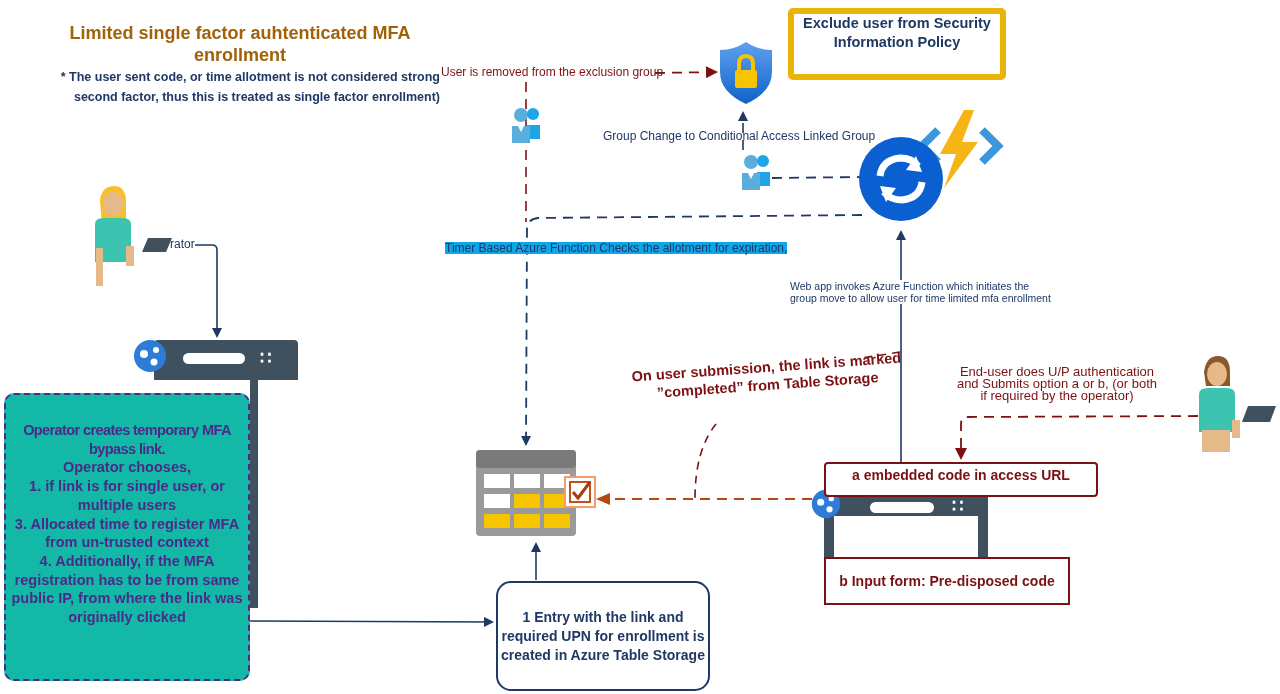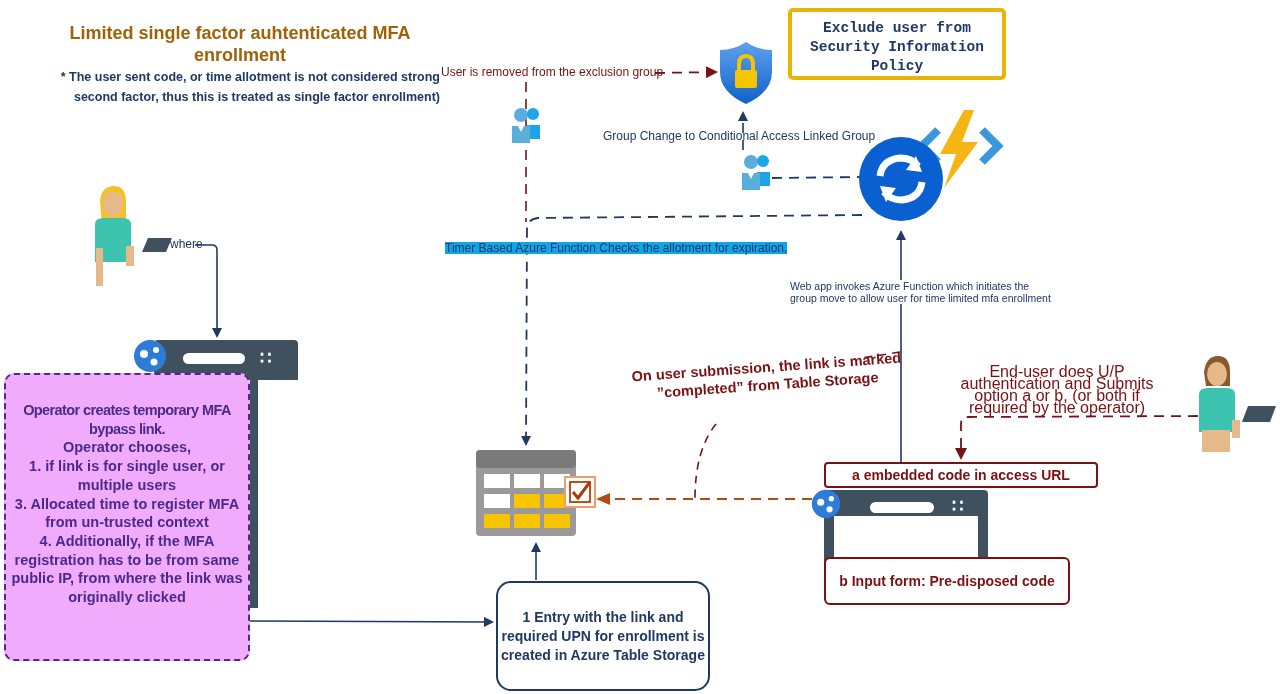--- a/index.html
+++ b/index.html
@@ -3,27 +3,27 @@
 <meta charset="utf-8">
 <style>
   html, body { margin:0; padding:0; background:#ffffff; }
   body { width:1280px; height:694px; position:relative; overflow:hidden; font-family:"Liberation Sans", sans-serif; }
   .abs { position:absolute; }
   .navy { color:#1f3864; }
   .maroon { color:#7b1113; }
   #lines { position:absolute; left:0; top:0; width:1280px; height:694px; }
   .title { left:40px; top:22px; width:400px; text-align:center; font-weight:bold; font-size:18px; line-height:22px; color:#a16207; }
   .subtitle { left:40px; top:67px; width:400px; text-align:right; font-weight:bold; font-size:12.5px; line-height:20px; color:#1f3864; }
-  .box-policy { left:788px; top:8px; width:218px; height:72px; border:4px solid #eab308; border-radius:5px; box-sizing:border-box; display:flex; align-items:flex-end; justify-content:center; text-align:center; font-weight:bold; font-size:14.5px; line-height:19px; color:#1f3864;font-family:Liberation Mono, monospace; }
+  .box-policy { left:788px; top:8px; width:218px; height:72px; border:6px solid #eab308; border-radius:5px; box-sizing:border-box; display:flex; align-items:flex-start; justify-content:center; text-align:center; font-weight:bold; font-size:14.5px; line-height:19px; color:#1f3864; }
   .lbl { font-size:12px; line-height:12px; white-space:nowrap; }
-  .box-operator { left:4px; top:373px; width:246px; height:288px; border:2px dashed #4b2a8a; border-radius:10px; box-sizing:border-box; text-align:center; font-weight:bold; font-size:14.5px; line-height:18.7px; color:#4b2a8a; padding-top:26px; background:#f0abfc; }
+  .box-operator { left:4px; top:393px; width:246px; height:288px; border:2px dashed #4b2a8a; border-radius:10px; box-sizing:border-box; text-align:center; font-weight:bold; font-size:14.5px; line-height:18.7px; color:#4b2a8a; padding-top:26px; background:#14b8a6; }
   .box-operator .hdr { font-weight:900; letter-spacing:-0.6px; }
   .box-entry { left:496px; top:581px; width:214px; height:110px; border:2px solid #1f3864; border-radius:15px; box-sizing:border-box; display:flex; align-items:center; justify-content:center; text-align:center; font-weight:bold; font-size:14px; line-height:19px; color:#1f3864; background:#fff; }
-  .box-a { left:824px; top:462px; width:274px; height:26px; border:2px solid #7b1113; border-radius:4px; box-sizing:border-box; text-align:center; font-weight:bold; font-size:14px; line-height:22px; color:#7b1113; background:#fff; }
-  .box-b { left:824px; top:557px; width:246px; height:48px; border:2px solid #7b1113; border-radius:6px; box-sizing:border-box; display:flex; align-items:center; justify-content:center; text-align:center; font-weight:bold; font-size:14px; line-height:18px; color:#7b1113; background:#fff; }
+  .box-a { left:824px; top:462px; width:274px; height:35px; border:2px solid #7b1113; border-radius:4px; box-sizing:border-box; text-align:center; font-weight:bold; font-size:14px; line-height:22px; color:#7b1113; background:#fff; }
+  .box-b { left:824px; top:557px; width:246px; height:48px; border:2px solid #7b1113; border-radius:0; box-sizing:border-box; display:flex; align-items:center; justify-content:center; text-align:center; font-weight:bold; font-size:14px; line-height:18px; color:#7b1113; background:#fff; }
   .rot { left:632px; top:358px; width:270px; text-align:center; font-weight:bold; font-size:14.5px; line-height:18px; color:#7b1113; transform:rotate(-4deg); }
 </style>
 </head>
 <body>
 
 <svg id="lines" xmlns="http://www.w3.org/2000/svg">
   <defs>
     <marker id="arNavy" markerWidth="10" markerHeight="10" refX="8" refY="5" orient="auto" markerUnits="userSpaceOnUse">
       <path d="M0,0 L10,5 L0,10 z" fill="#1f3864"></path>
     </marker>
@@ -64,23 +64,23 @@
 <div class="abs subtitle">* The user sent code, or time allotment is not considered strong second factor, thus this is treated as single factor enrollment)</div>
 
 <div class="abs box-policy">
   <span>Exclude user from Security Information Policy</span>
 </div>
 
 <div class="abs lbl maroon" style="left:441px;top:66px;">User is removed from the exclusion group</div>
 <div class="abs lbl navy" style="left:603px;top:130px;">Group Change to Conditional Access Linked Group</div>
 <div class="abs lbl navy" style="left:445px;top:242px;background:#0ea5e9;">Timer Based Azure Function Checks the allotment for expiration,</div>
 <div class="abs navy" style="left:790px;top:280px;width:264px;text-align:left;font-size:10.5px;line-height:12px;background:#fff;">Web app invokes Azure Function which initiates the group move to allow user for time limited mfa enrollment</div>
-<div class="abs maroon" style="left:952px;top:366px;width:210px;text-align:center;font-size:16px;line-height:12px;">End-user does U/P authentication and Submits option a or b, (or both if required by the operator)</div>
+<div class="abs maroon" style="left:952px;top:366px;width:210px;text-align:center;font-size:13px;line-height:12px;">End-user does U/P authentication and Submits option a or b, (or both if required by the operator)</div>
 <div class="abs rot">On user submission, the link is marked ”completed” from Table Storage</div>
-<div class="abs lbl navy" style="left:170px;top:238px;">where</div>
+<div class="abs lbl navy" style="left:170px;top:238px;">rator</div>
 
 <div class="abs" style="left:718px;top:40px;width:56px;height:66px;">
   <svg width="56" height="66" viewBox="0 0 56 66">
     <defs>
         <linearGradient id="shg" x1="0" y1="0" x2="0" y2="1">
           <stop offset="0" stop-color="#5ea0ef"></stop>
           <stop offset="1" stop-color="#1062c8"></stop>
         </linearGradient>
       </defs>
     <path d="M28,2 Q40,10 54,10 L54,32 Q54,52 28,64 Q2,52 2,32 L2,10 Q16,10 28,2 z" fill="url(#shg)"></path>

